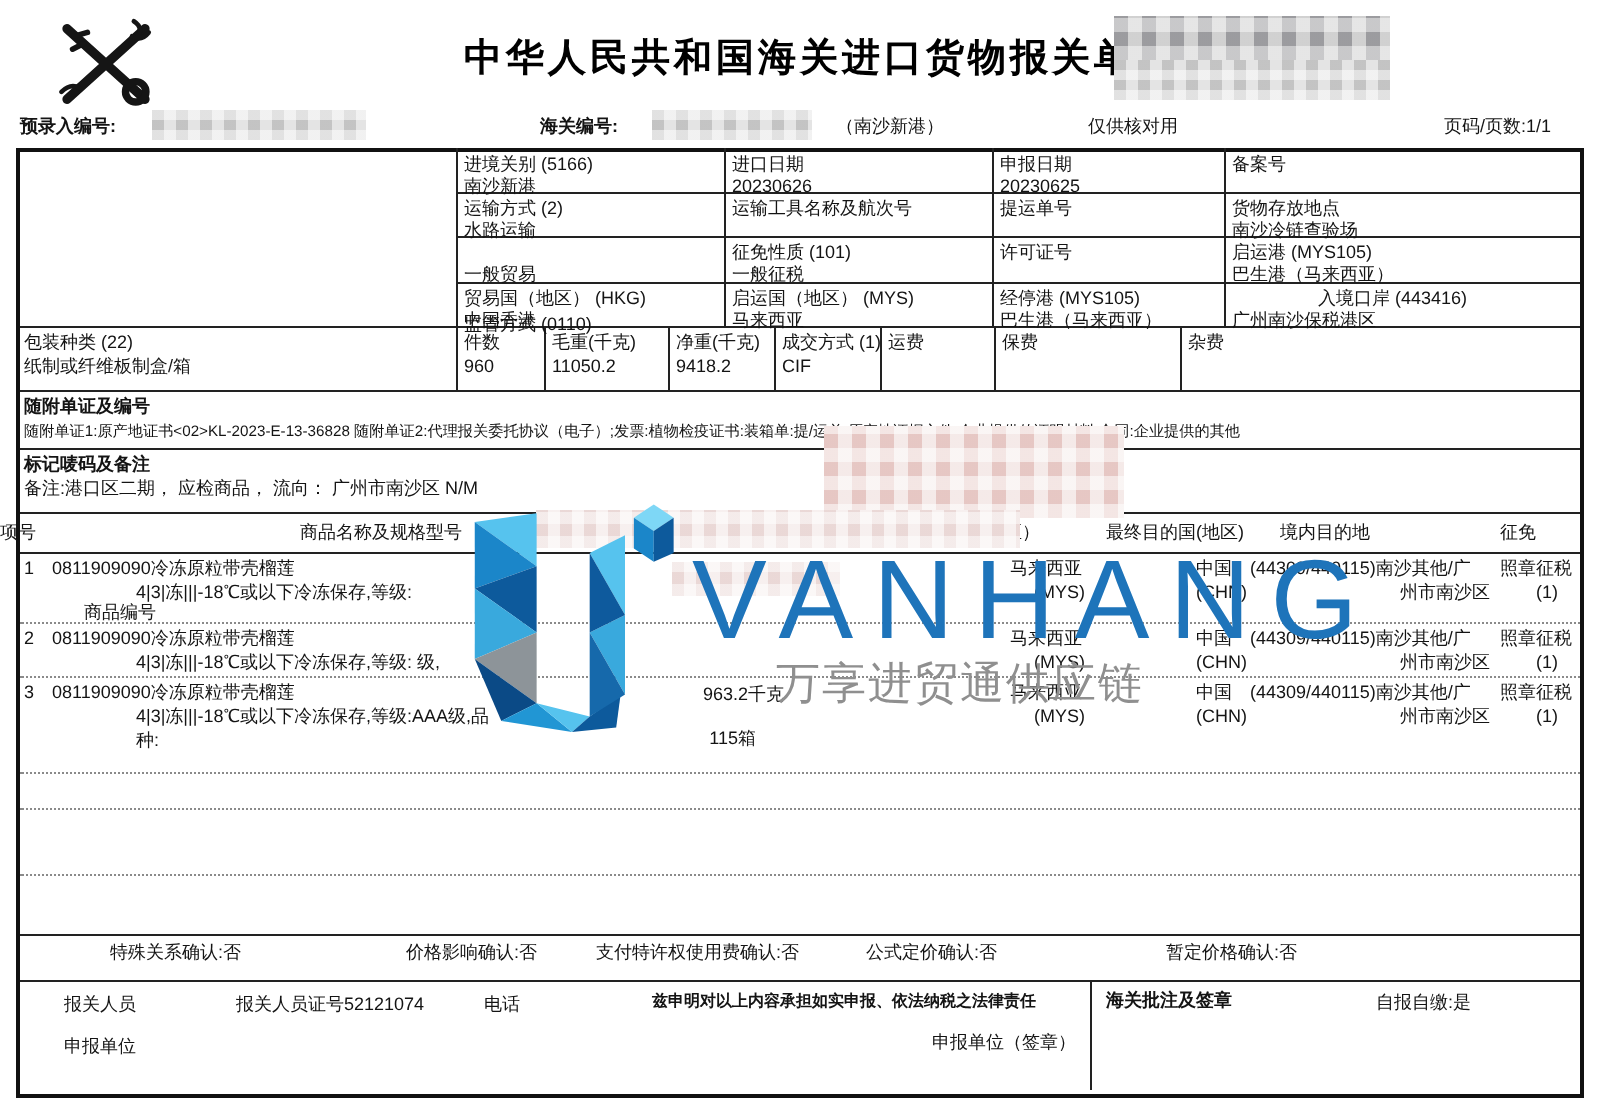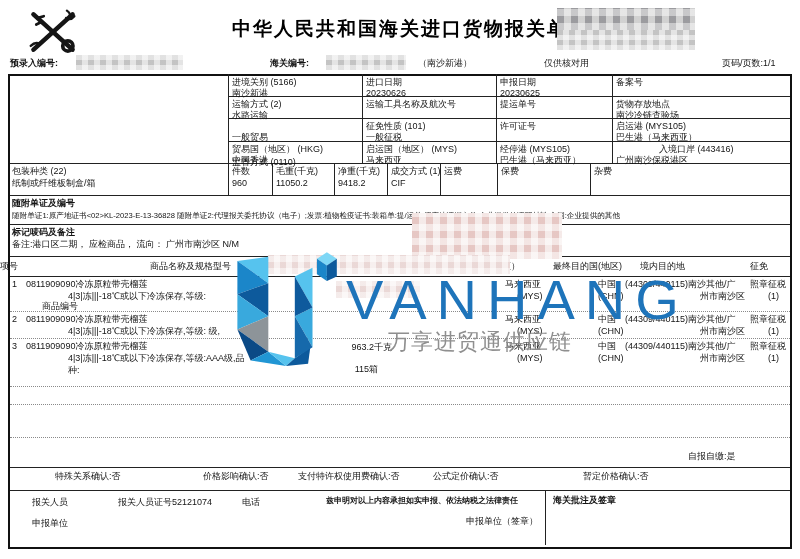--- a/index.html
+++ b/index.html
@@ -188,21 +188,21 @@
   <span class="t" style="left:625px;top:341px;">(44309/440115)南沙其他/广</span>
   <span class="t" style="left:700px;top:353px;">州市南沙区</span>
   <span class="t" style="left:750px;top:341px;">照章征税</span>
   <span class="t" style="left:768px;top:353px;">(1)</span>
 
   <span class="t" style="left:55px;top:471px;">特殊关系确认:否</span>
   <span class="t" style="left:203px;top:471px;">价格影响确认:否</span>
   <span class="t" style="left:298px;top:471px;">支付特许权使用费确认:否</span>
   <span class="t" style="left:433px;top:471px;">公式定价确认:否</span>
   <span class="t" style="left:583px;top:471px;">暂定价格确认:否</span>
-  <span class="t" style="left:688px;top:451px;">自报自缴:是</span>
+  <span class="t" style="left:688px;top:496px;">自报自缴:是</span>
 
   <span class="t" style="left:32px;top:497px;">报关人员</span>
   <span class="t" style="left:118px;top:497px;">报关人员证号52121074</span>
   <span class="t" style="left:242px;top:497px;">电话</span>
   <span class="t small ctr" style="left:302px;top:495px;width:240px;font-weight:700;">兹申明对以上内容承担如实申报、依法纳税之法律责任</span>
   <span class="t" style="left:32px;top:518px;">申报单位</span>
   <span class="t rgt" style="left:452px;top:516px;width:86px;">申报单位（签章）</span>
   <span class="t" style="left:553px;top:495px;font-weight:700;">海关批注及签章</span>
 
   <div class="mz mz-pink" style="left:412px;top:213px;width:150px;height:46px;"></div>

